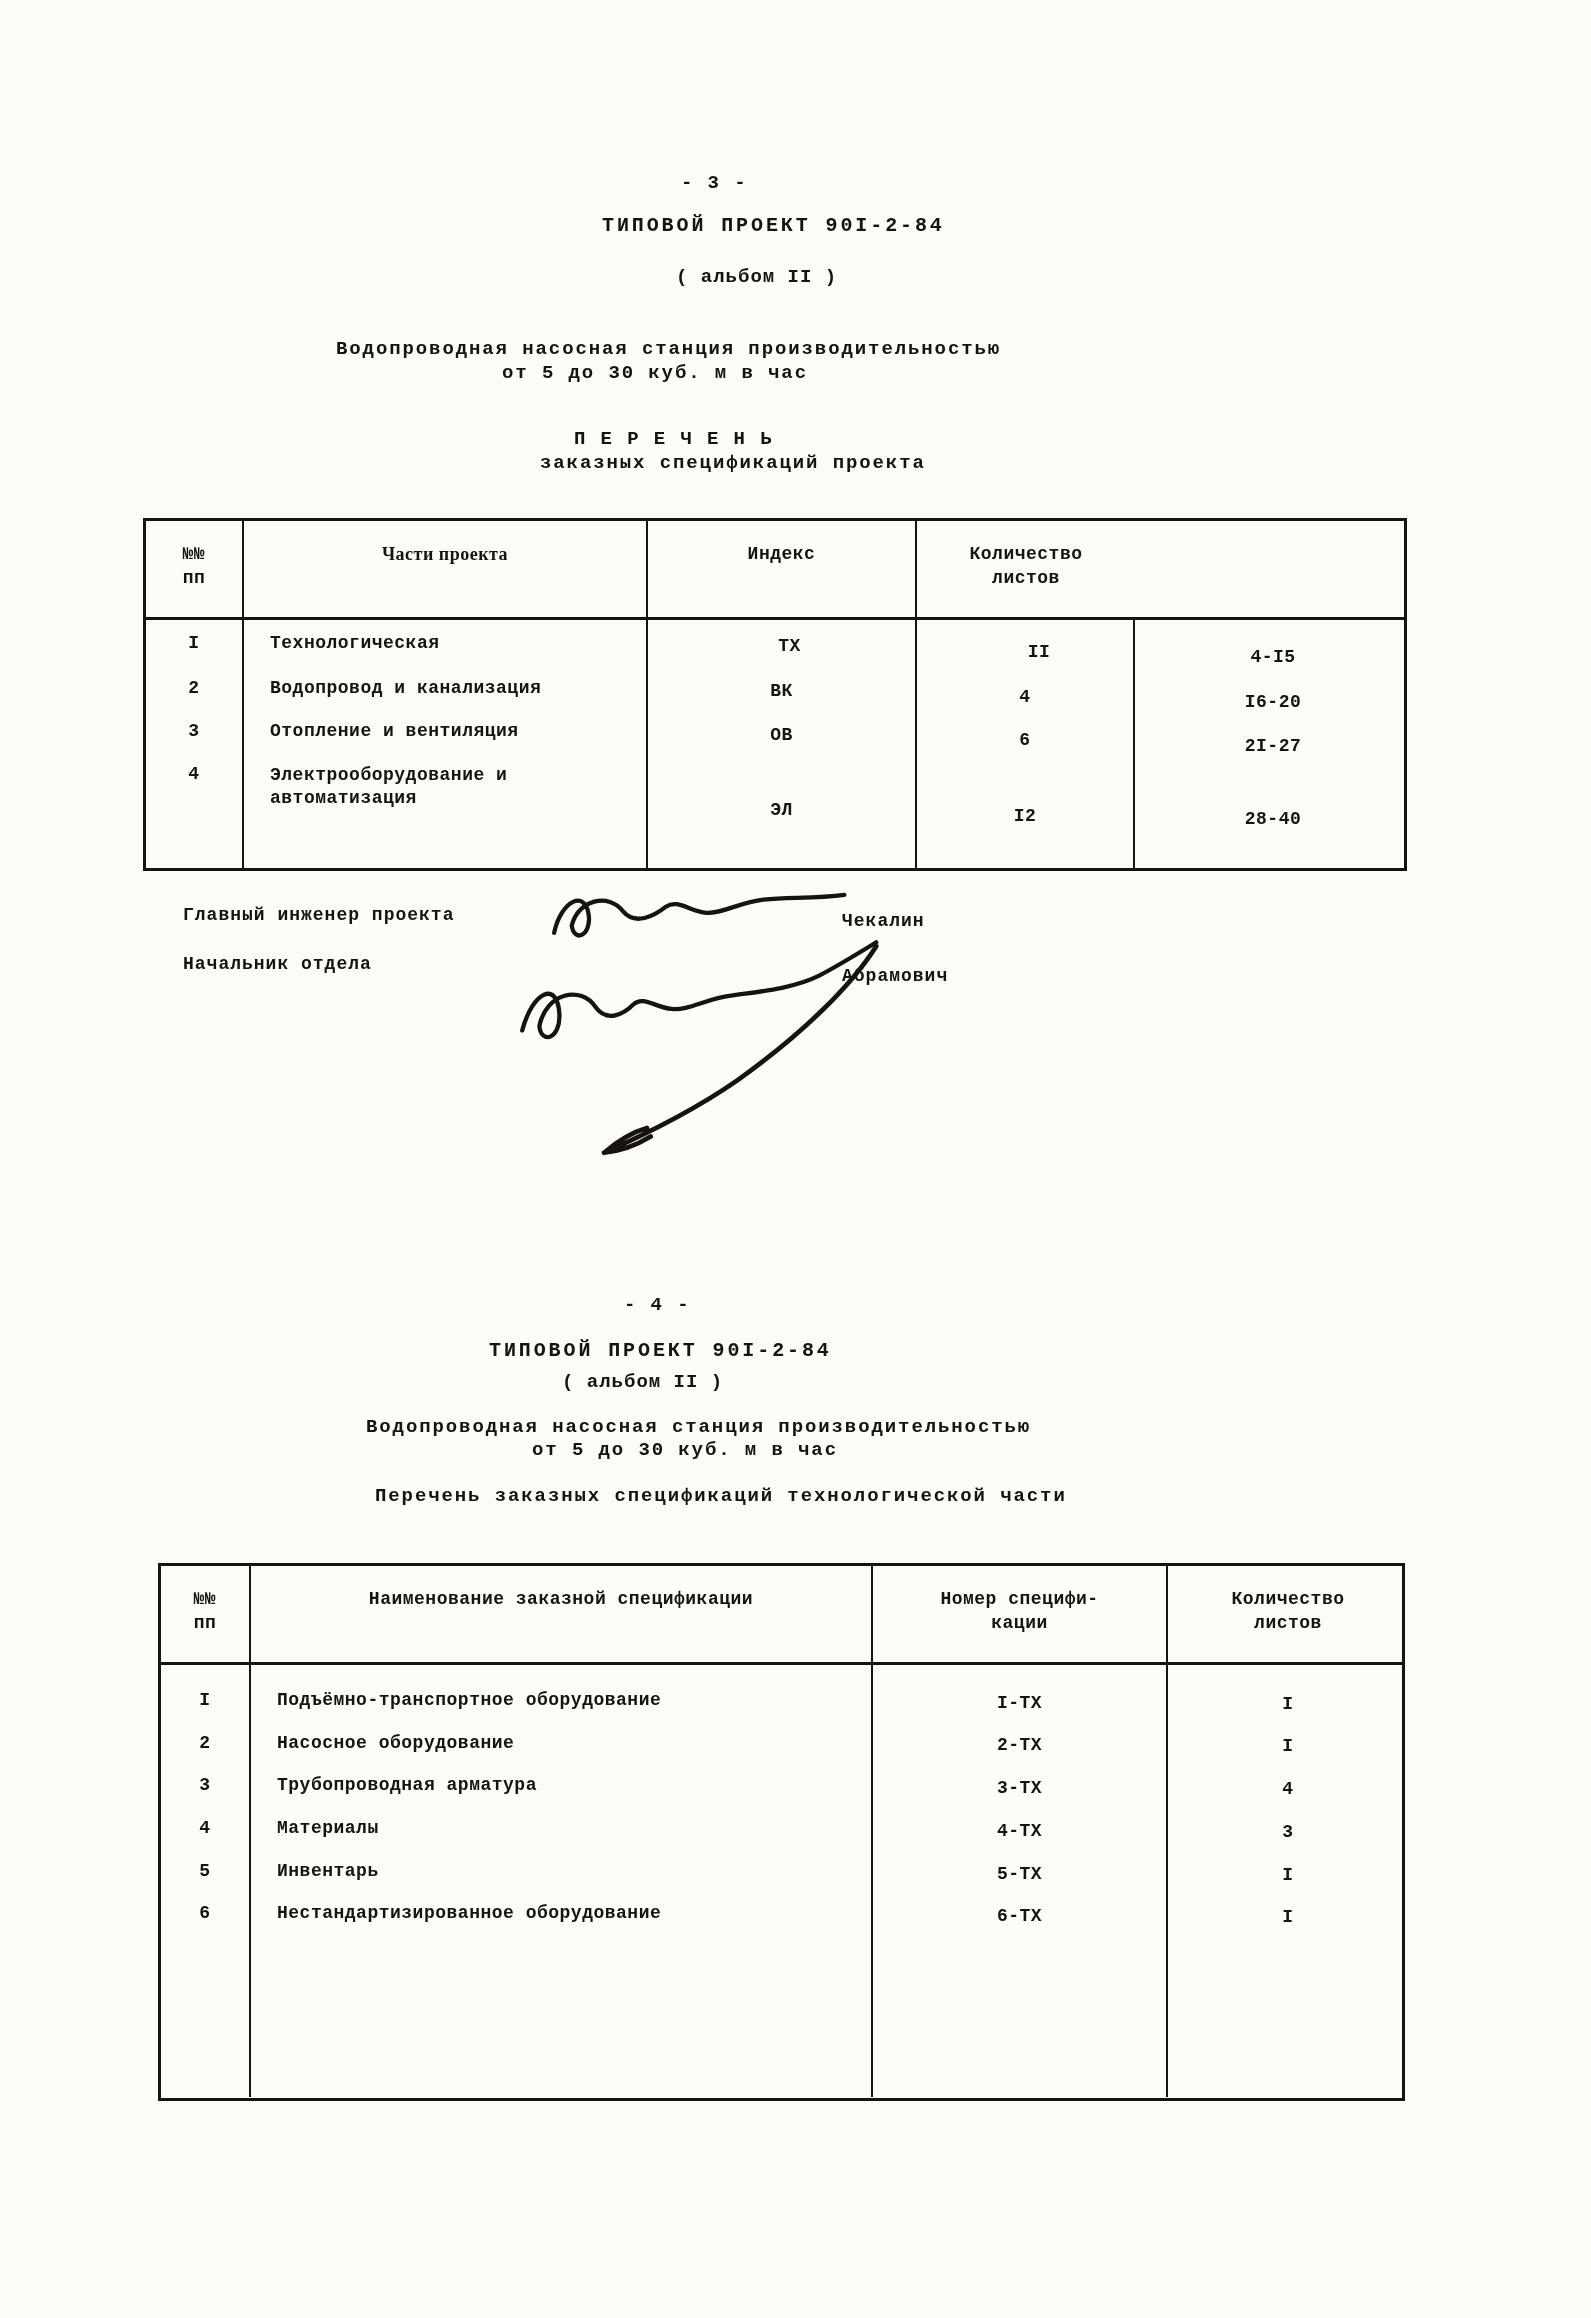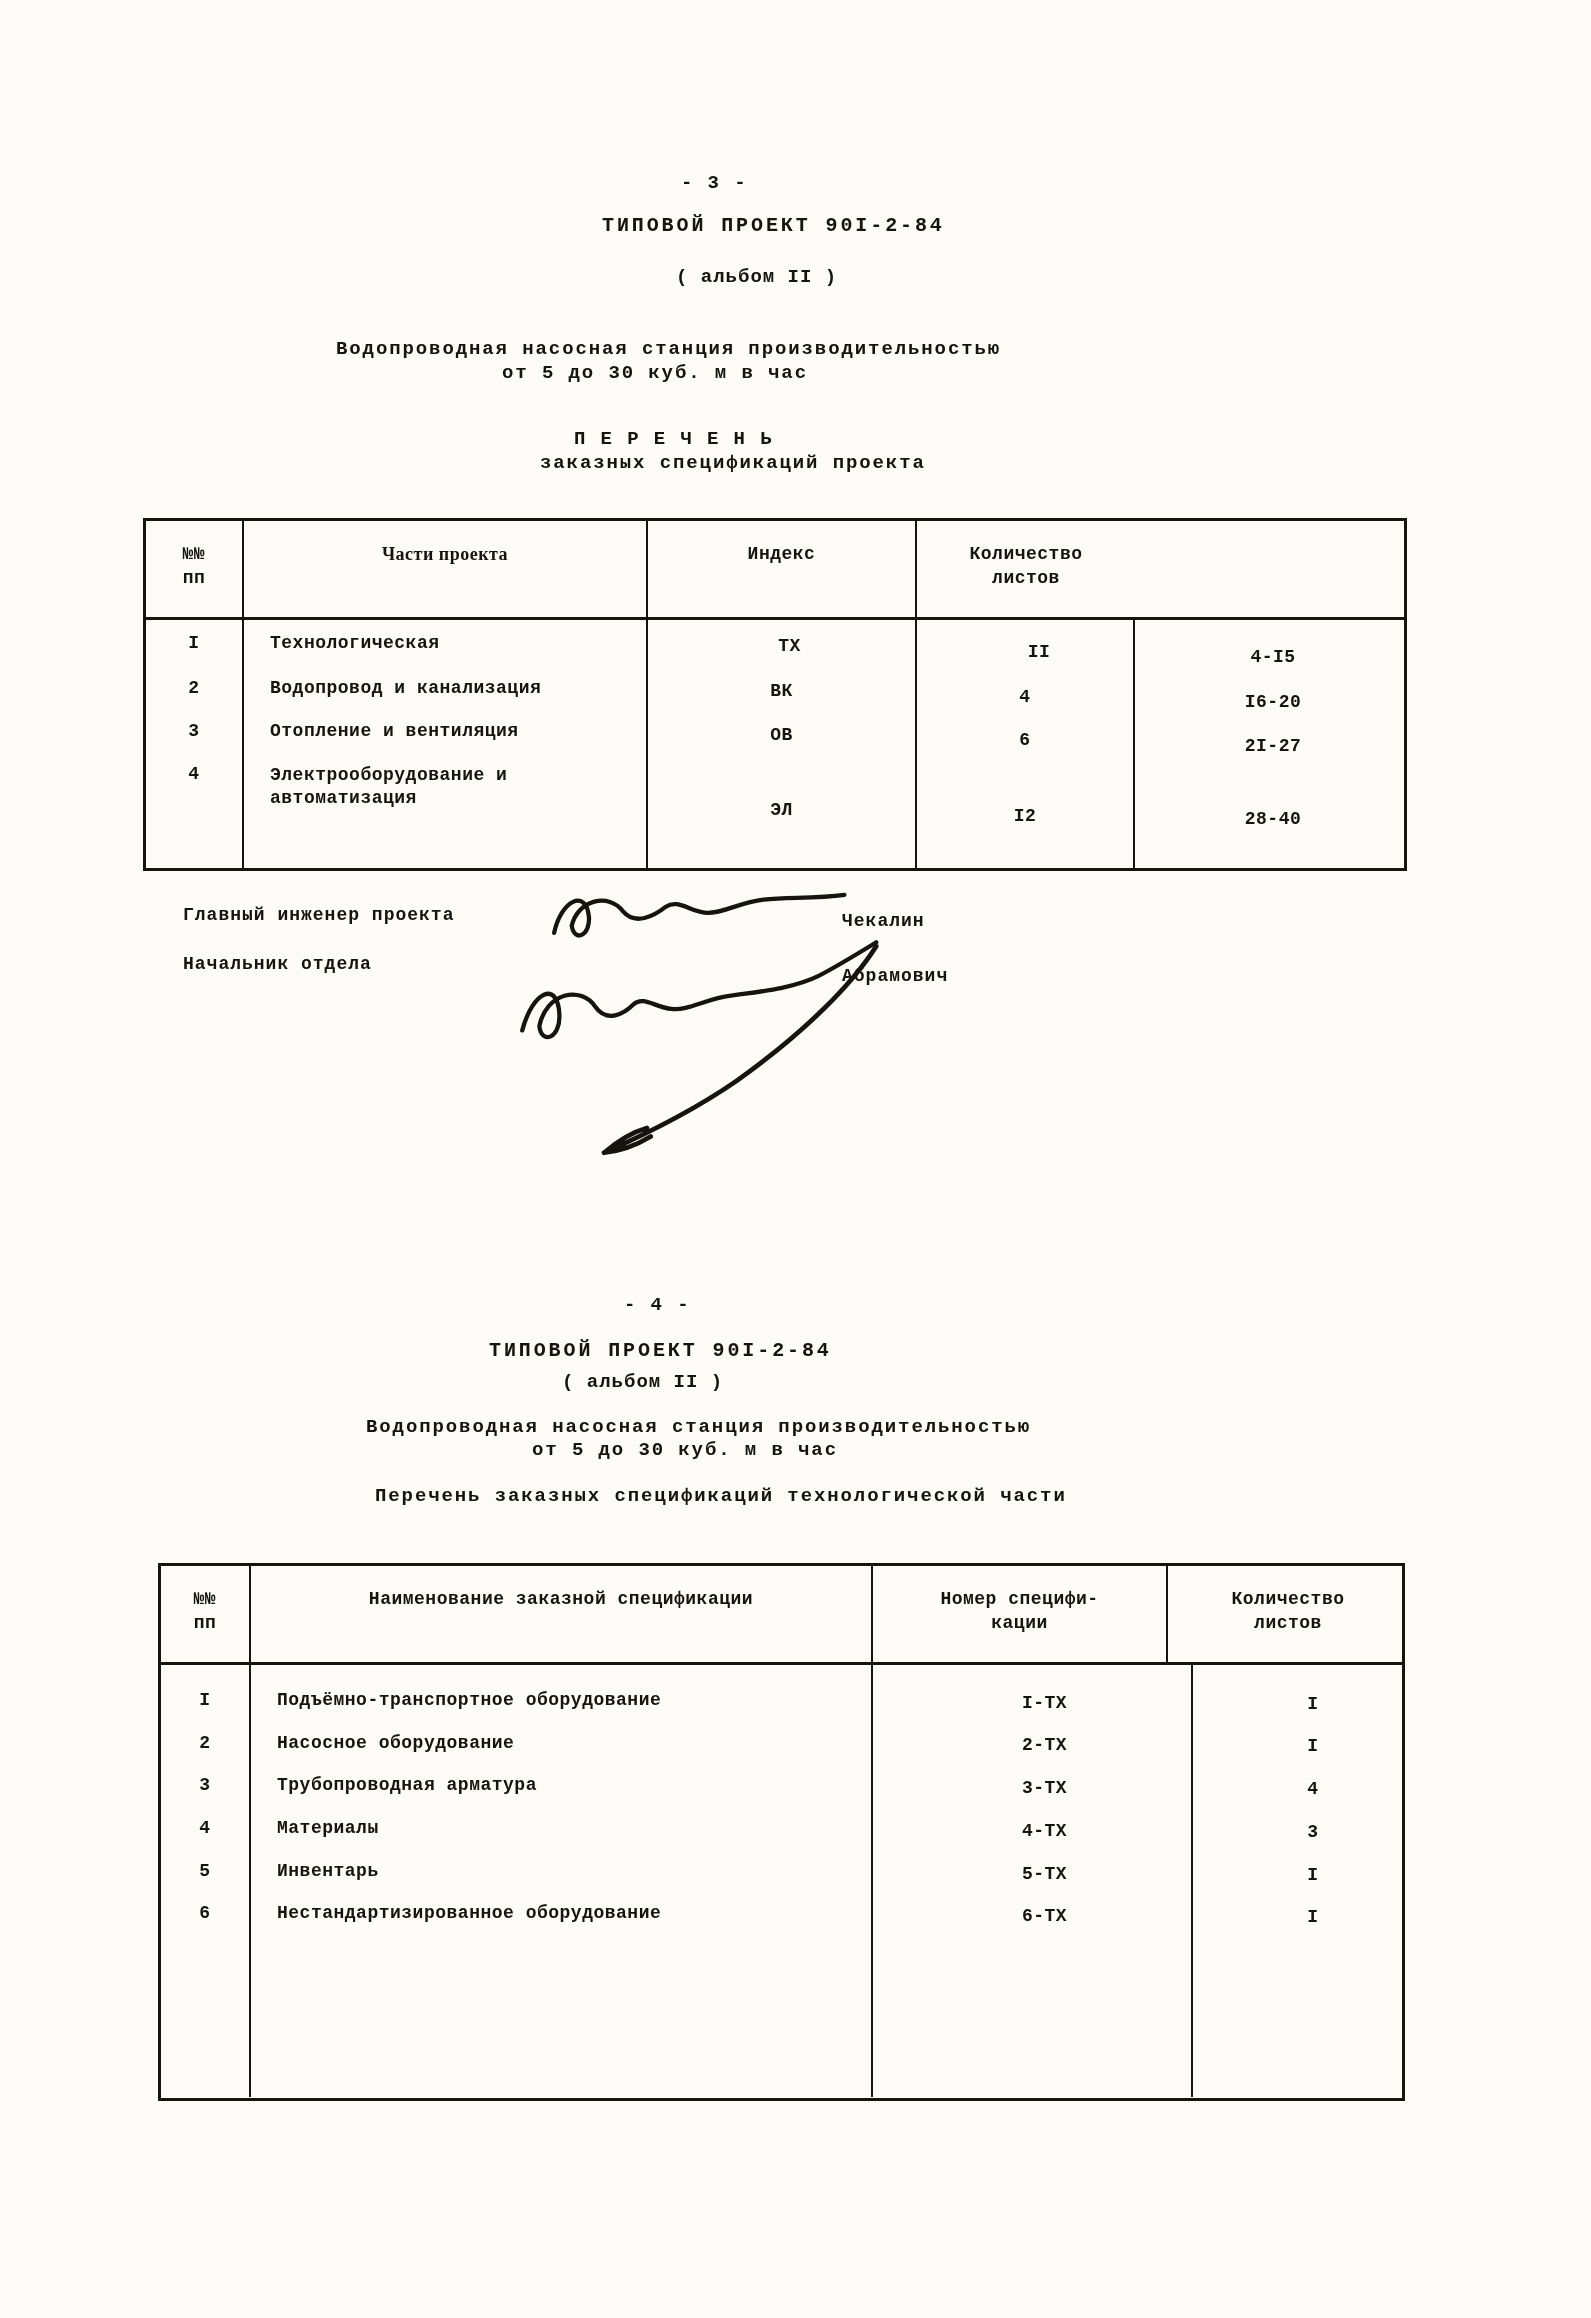--- a/index.html
+++ b/index.html
@@ -141,21 +141,21 @@
           <span class="val center" style="top:238px;">6</span>
         </div>
         <div class="bcol" style="flex:0 0 622px;">
           <span class="val name" style="top:25px;">Подъёмно-транспортное оборудование</span>
           <span class="val name" style="top:68px;">Насосное оборудование</span>
           <span class="val name" style="top:110px;">Трубопроводная арматура</span>
           <span class="val name" style="top:153px;">Материалы</span>
           <span class="val name" style="top:196px;">Инвентарь</span>
           <span class="val name" style="top:238px;">Нестандартизированное оборудование</span>
         </div>
-        <div class="bcol" style="flex:0 0 295px;margin-left:25px;">
+        <div class="bcol" style="flex:0 0 295px;">
           <span class="val center" style="top:28px;">I-ТХ</span>
           <span class="val center" style="top:70px;">2-ТХ</span>
           <span class="val center" style="top:113px;">3-ТХ</span>
           <span class="val center" style="top:156px;">4-ТХ</span>
           <span class="val center" style="top:199px;">5-ТХ</span>
           <span class="val center" style="top:241px;">6-ТХ</span>
         </div>
         <div class="bcol" style="flex:0 0 240px;">
           <span class="val center" style="top:28.6px;">I</span>
           <span class="val center" style="top:71px;">I</span>

